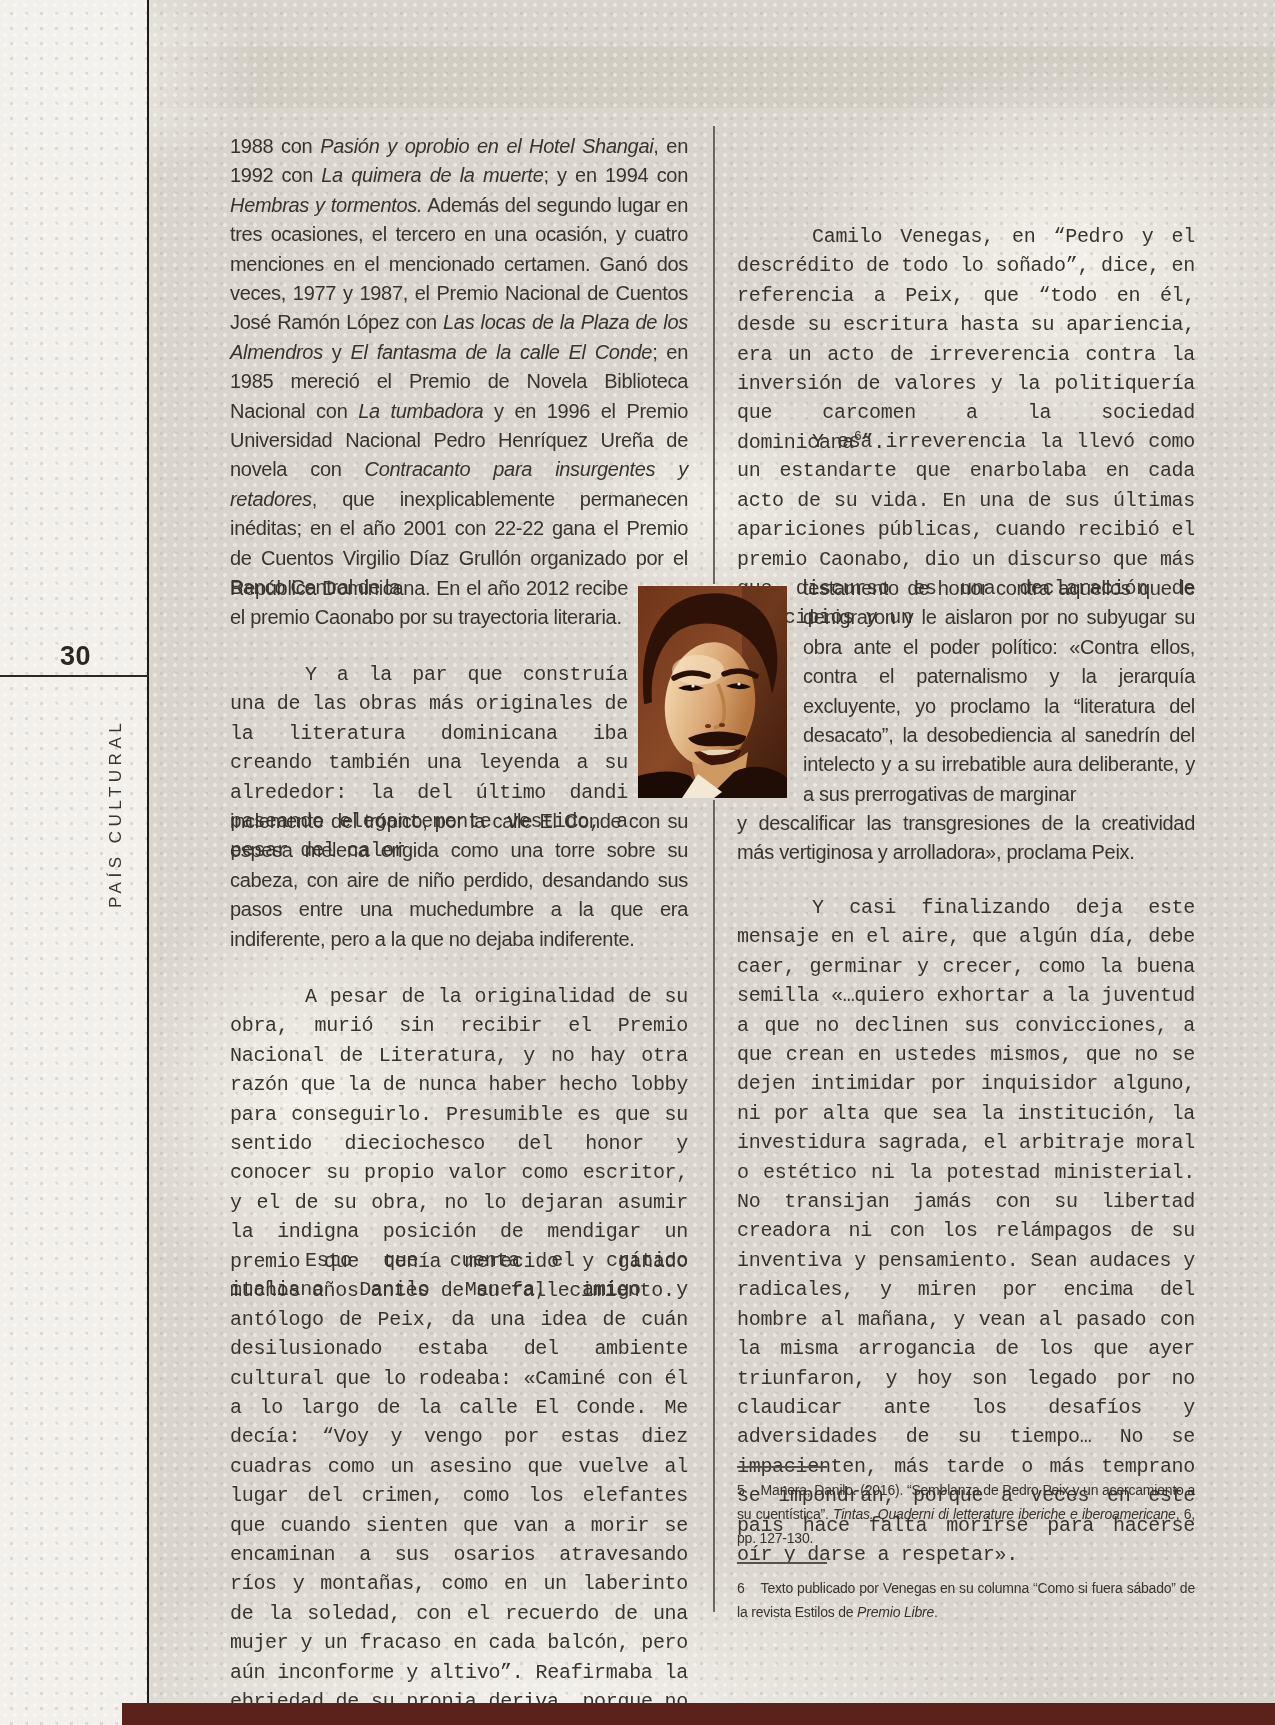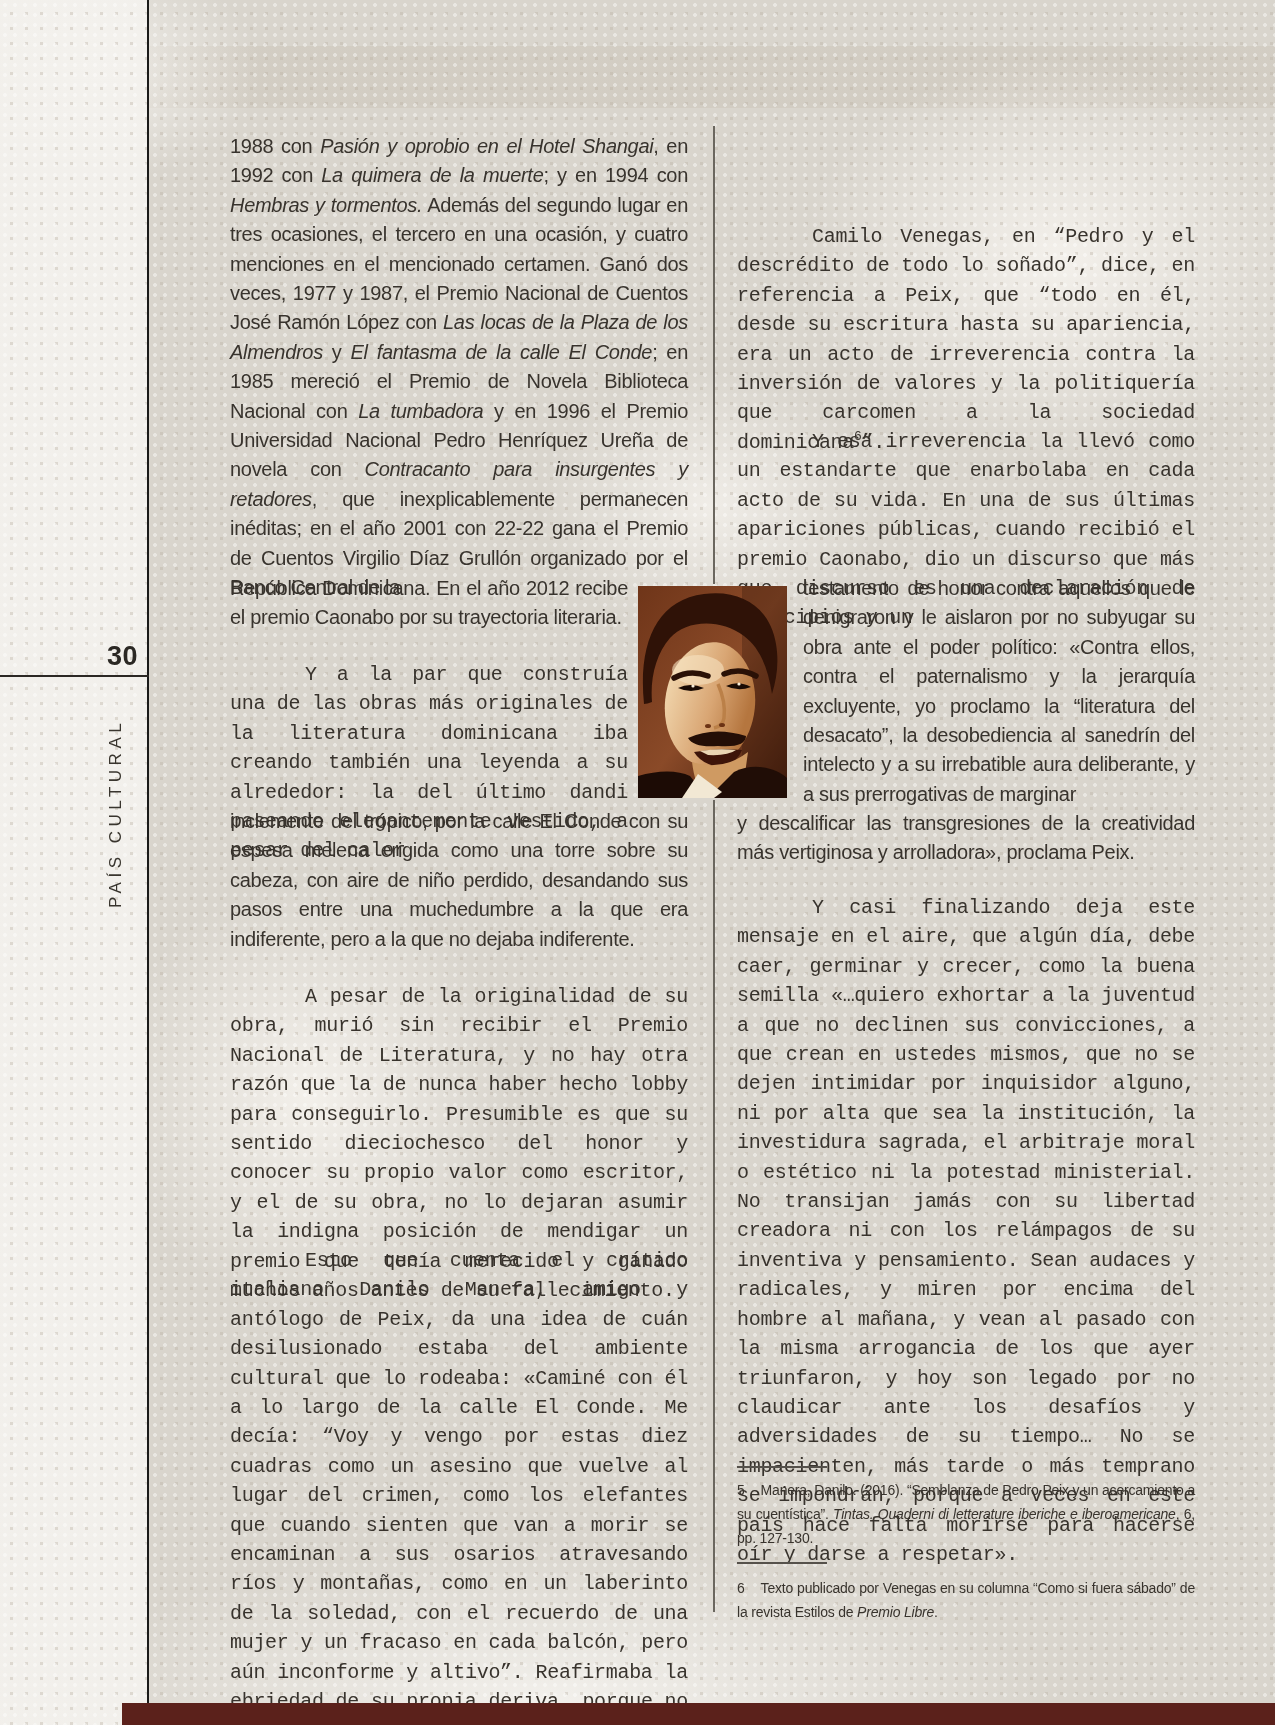--- a/index.html
+++ b/index.html
@@ -43,21 +43,21 @@
       no-repeat,no-repeat,no-repeat,no-repeat,no-repeat,no-repeat,no-repeat;
   }
   .tb{position:absolute;text-align:justify;font-size:20px;line-height:29.4px;letter-spacing:-0.3px;}
   .w-full{width:458px;}
   .w-narrow{width:398px;}
   .w-photo-right{width:392px;}
   .ind{text-indent:75px;font-family:Liberation Mono, monospace;}
   .it{font-style:italic;}
   .sup{font-size:13px;vertical-align:super;line-height:0;}
   .sideline{position:absolute;left:147px;top:0;width:2px;height:1725px;background:#1b1b1a;}
-  .pageno{position:absolute;left:60px;top:641px;width:78px;text-align:right;
+  .pageno{position:absolute;left:60px;top:641px;width:78px;
           font-weight:bold;font-size:27px;letter-spacing:.5px;color:#2b2824;}
   .pagenorule{position:absolute;left:0;top:675px;width:149px;height:2px;background:#2b2824;}
   .vlabel{position:absolute;left:106px;top:908px;transform-origin:0 0;transform:rotate(-90deg);
           font-size:17px;letter-spacing:4.5px;color:#39352e;white-space:nowrap;}
   .divider{position:absolute;left:713px;width:2px;background:#6b675f;}
   .divider.seg1{top:126px;height:458px;}
   .divider.seg2{top:800px;height:812px;}
   .photo{position:absolute;left:638px;top:586px;width:149px;height:212px;}
   .photo svg{display:block;}
   .fn{position:absolute;left:737px;width:458px;font-size:14px;line-height:24px;

